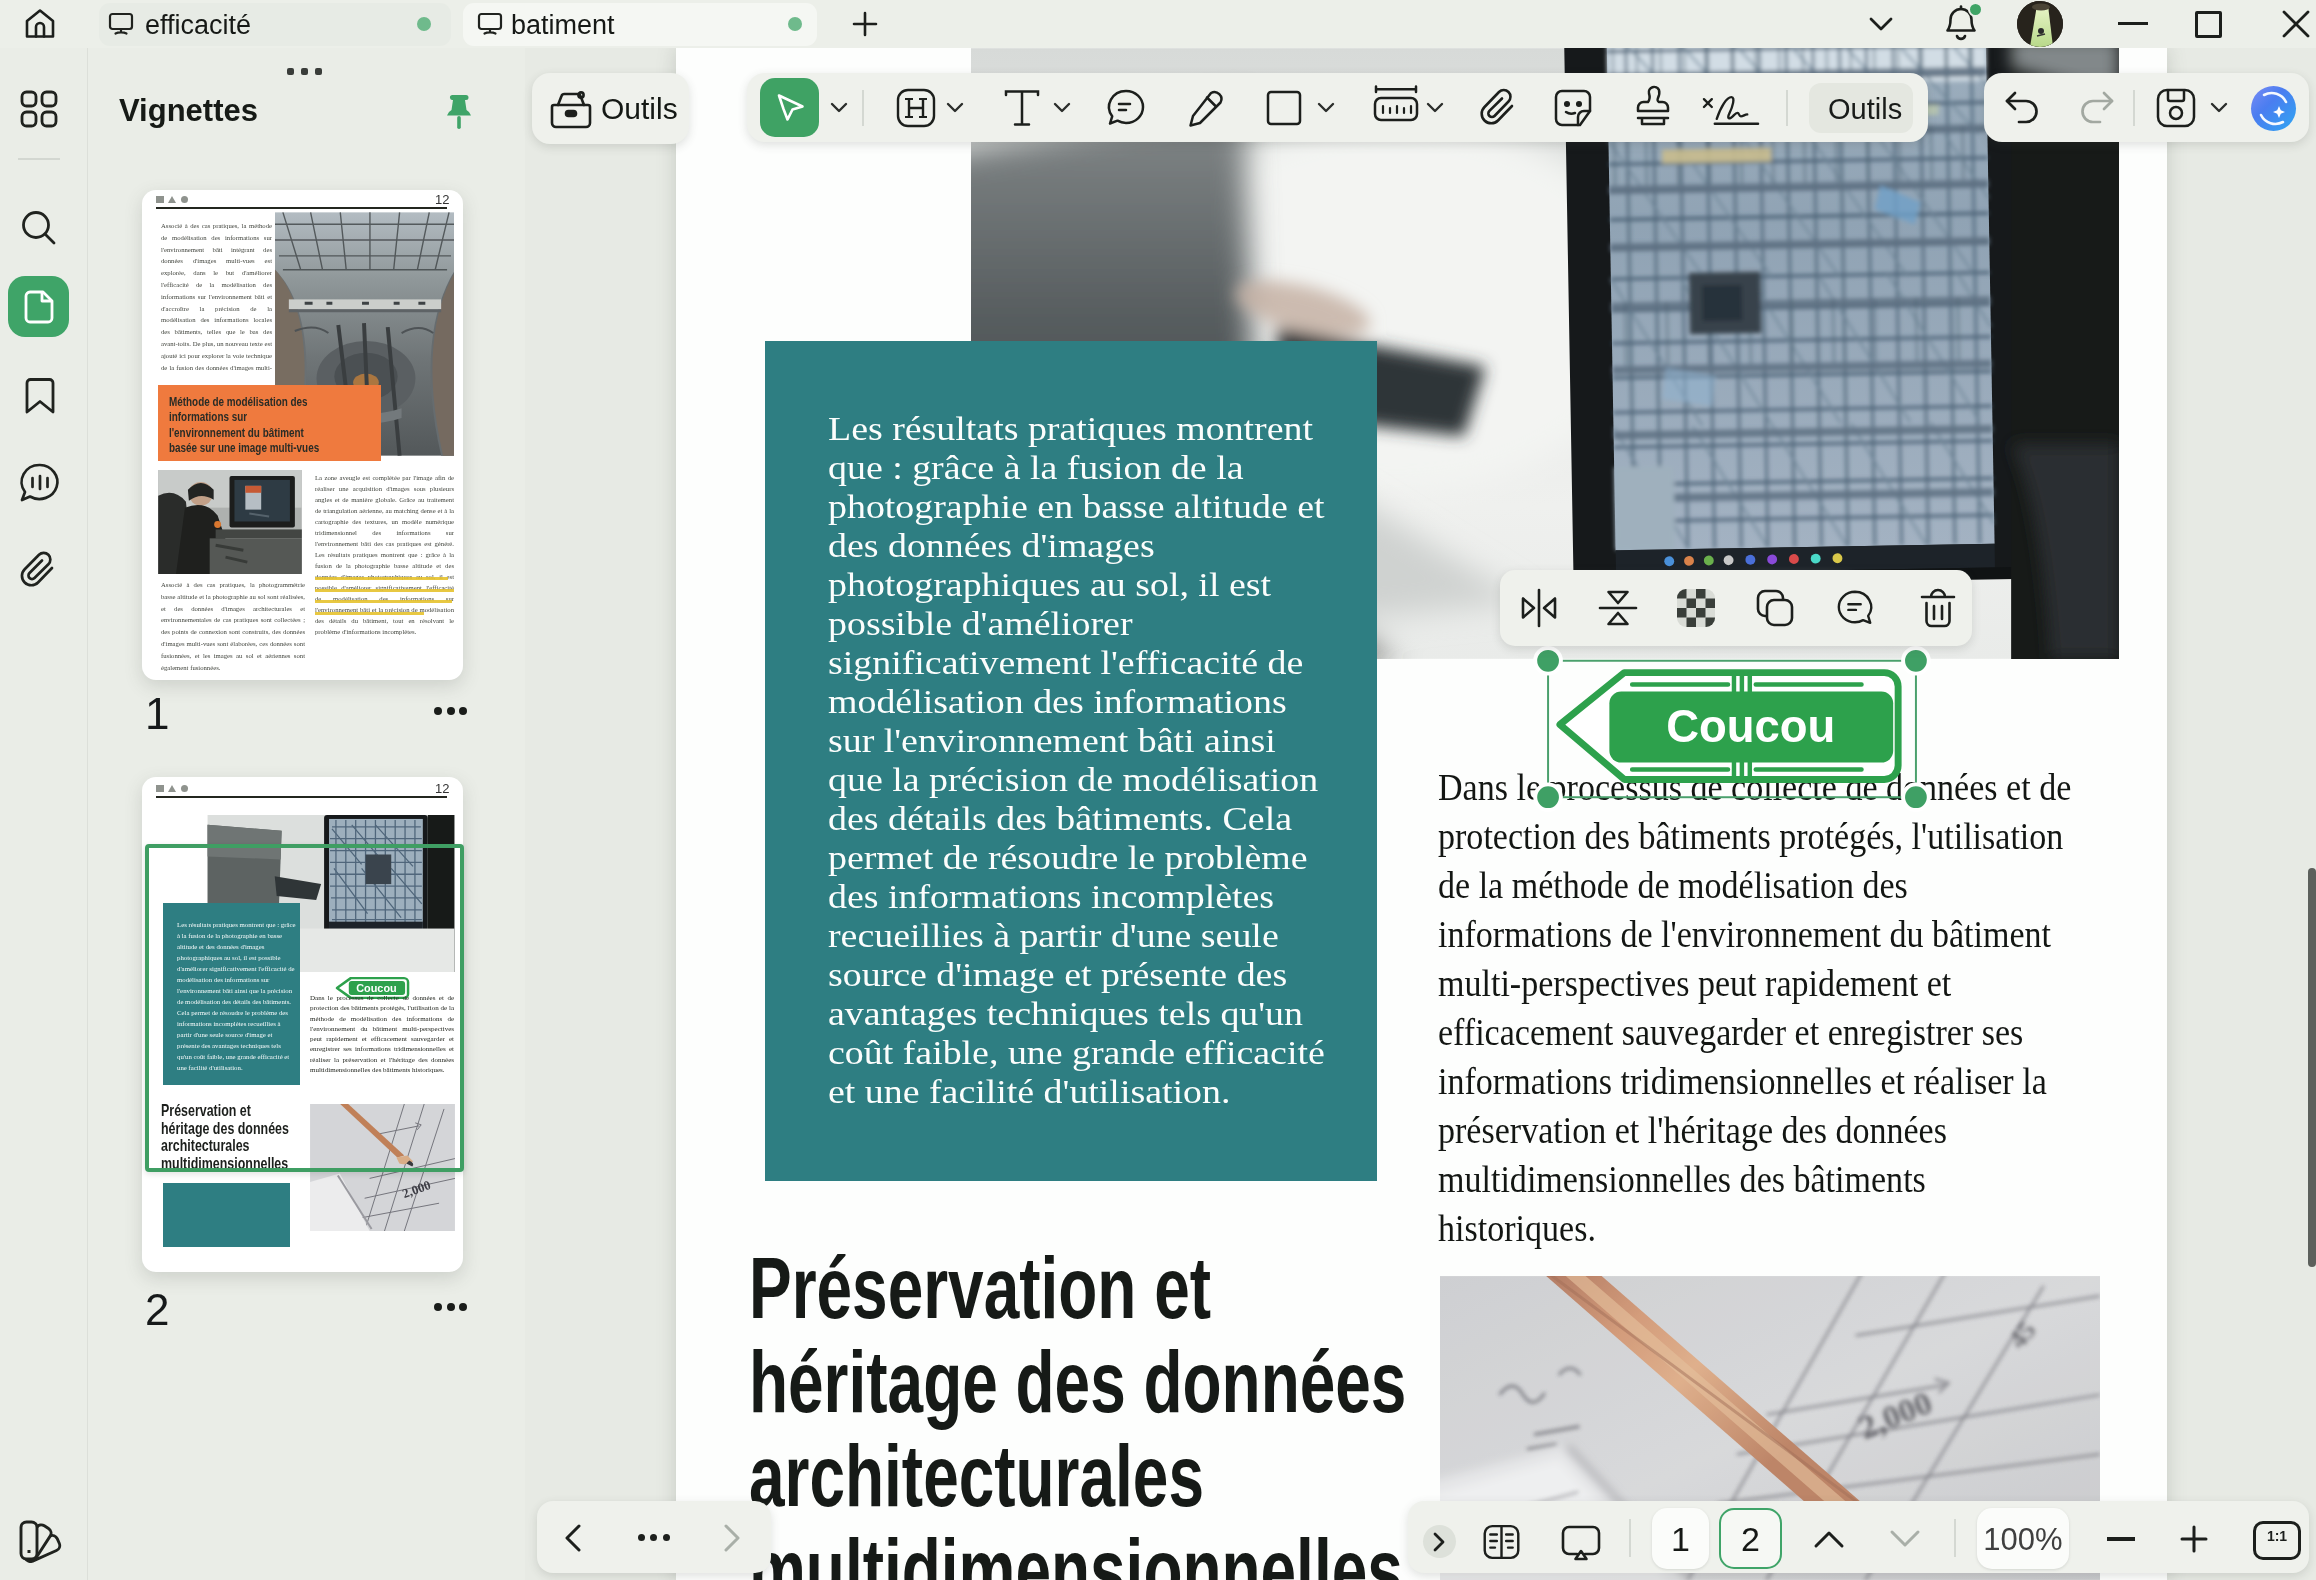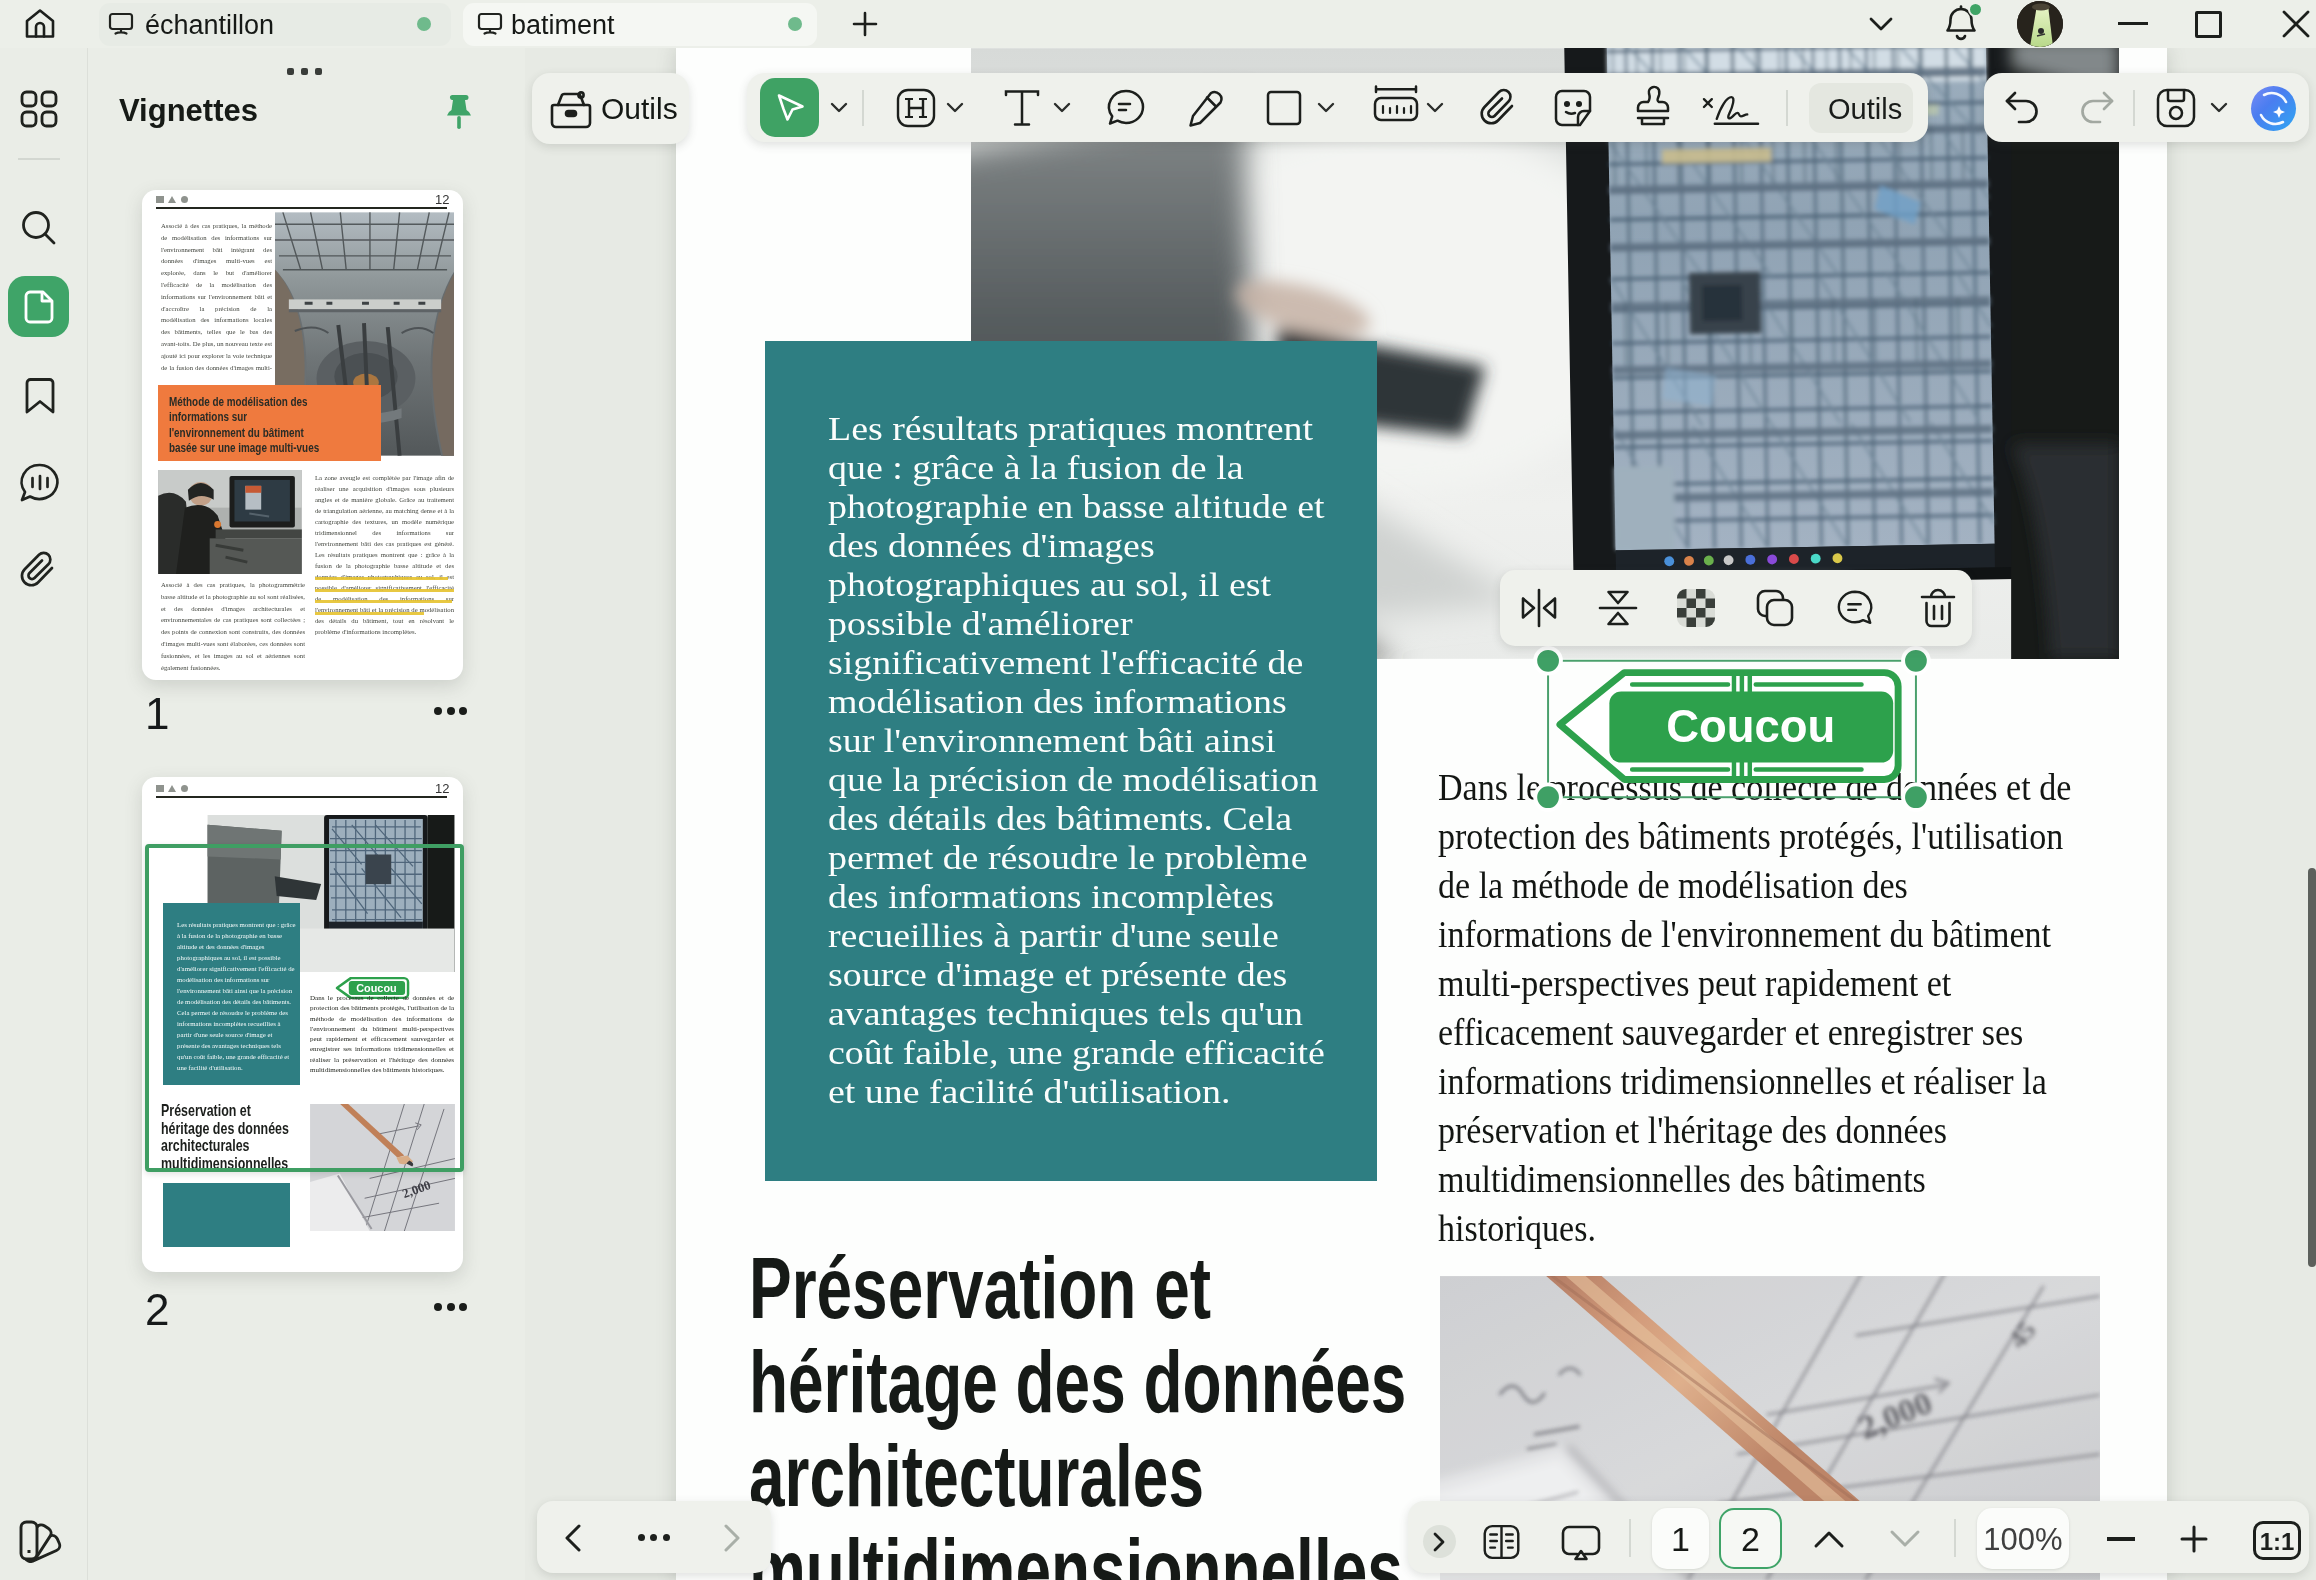--- a/index.html
+++ b/index.html
@@ -442,21 +442,21 @@
 <div class="abs" id="topbar" style="left:0;top:0;width:2317px;height:48px;background:#ecefe9"></div>
 <svg class="abs" style="left:22px;top:6px" width="36" height="36" viewBox="0 0 36 36" fill="none" stroke="#1c1f1c" stroke-width="2.6" stroke-linejoin="round" stroke-linecap="round">
     <path d="M5 15 L18 4.5 L31 15 V30.5 H5 Z"></path>
     <path d="M14 30.5 V21 a4 4 0 0 1 8 0 V30.5" fill="none"></path>
   </svg>
 <div class="abs" style="left:99px;top:3px;width:352px;height:43px;background:#e7ebe5;border-radius:11px"></div>
 <svg class="abs" style="left:108px;top:12px" width="26" height="24" viewBox="0 0 26 24" fill="none" stroke="#20231f" stroke-width="2.2" stroke-linecap="round">
     <rect x="2" y="2" width="22" height="15" rx="2.5"></rect>
     <path d="M13 17 v3.5 M7.5 21.5 a7 3 0 0 1 11 0"></path>
   </svg>
-<div class="abs" style="left:145px;top:10px;font-size:27px;color:#161916">échantillon</div>
+<div class="abs" style="left:145px;top:10px;font-size:27px;color:#161916">efficacité</div>
 <div class="abs" style="left:417px;top:17px;width:14px;height:14px;border-radius:50%;background:#6fba8c"></div>
 <div class="abs" style="left:463px;top:3px;width:354px;height:43px;background:#f5f7f3;border-radius:11px"></div>
 <svg class="abs" style="left:477px;top:12px" width="26" height="24" viewBox="0 0 26 24" fill="none" stroke="#20231f" stroke-width="2.2" stroke-linecap="round">
     <rect x="2" y="2" width="22" height="15" rx="2.5"></rect>
     <path d="M13 17 v3.5 M7.5 21.5 a7 3 0 0 1 11 0"></path>
   </svg>
 <div class="abs" style="left:511px;top:10px;font-size:27px;color:#161916">batiment</div>
 <div class="abs" style="left:788px;top:17px;width:14px;height:14px;border-radius:50%;background:#6fba8c"></div>
 <svg class="abs" style="left:851px;top:10px" width="28" height="28" viewBox="0 0 28 28" stroke="#1c1f1c" stroke-width="2.6" stroke-linecap="round">
     <path d="M14 3 V25 M3 14 H25"></path>
@@ -630,14 +630,14 @@
     <path d="M4 4 L17 17 L30 4"></path>
   </svg>
 <div class="abs" style="left:1954px;top:1519px;width:2px;height:38px;background:#d4d8d2"></div>
 <div class="abs" style="left:1977px;top:1508px;width:92px;height:61px;background:#fbfcfa;border-radius:15px;box-shadow:0 1px 3px rgba(60,70,60,.15)"></div>
 <div class="abs" style="left:1977px;top:1522px;width:92px;text-align:center;font-size:31px;color:#404040">100%</div>
 <div class="abs" style="left:2107px;top:1537px;width:28px;height:3.5px;background:#1c1f1c"></div>
 <svg class="abs" style="left:2180px;top:1525px" width="28" height="28" viewBox="0 0 28 28" stroke="#1c1f1c" stroke-width="3" stroke-linecap="round">
     <path d="M14 2 V26 M2 14 H26"></path>
   </svg>
 <div class="abs" style="left:2253px;top:1521px;width:48px;height:39px;border:3px solid #1c1f1c;border-radius:10px;background:transparent"></div>
-<div class="abs" style="left:2253px;top:1528px;width:48px;text-align:center;font-size:24px;font-weight:bold;color:#1c1f1c">1:1</div>
+<div class="abs" style="left:2253px;top:1528px;width:48px;text-align:center;font-size:14px;font-weight:bold;color:#1c1f1c">1:1</div>
 
 
 </body></html>

